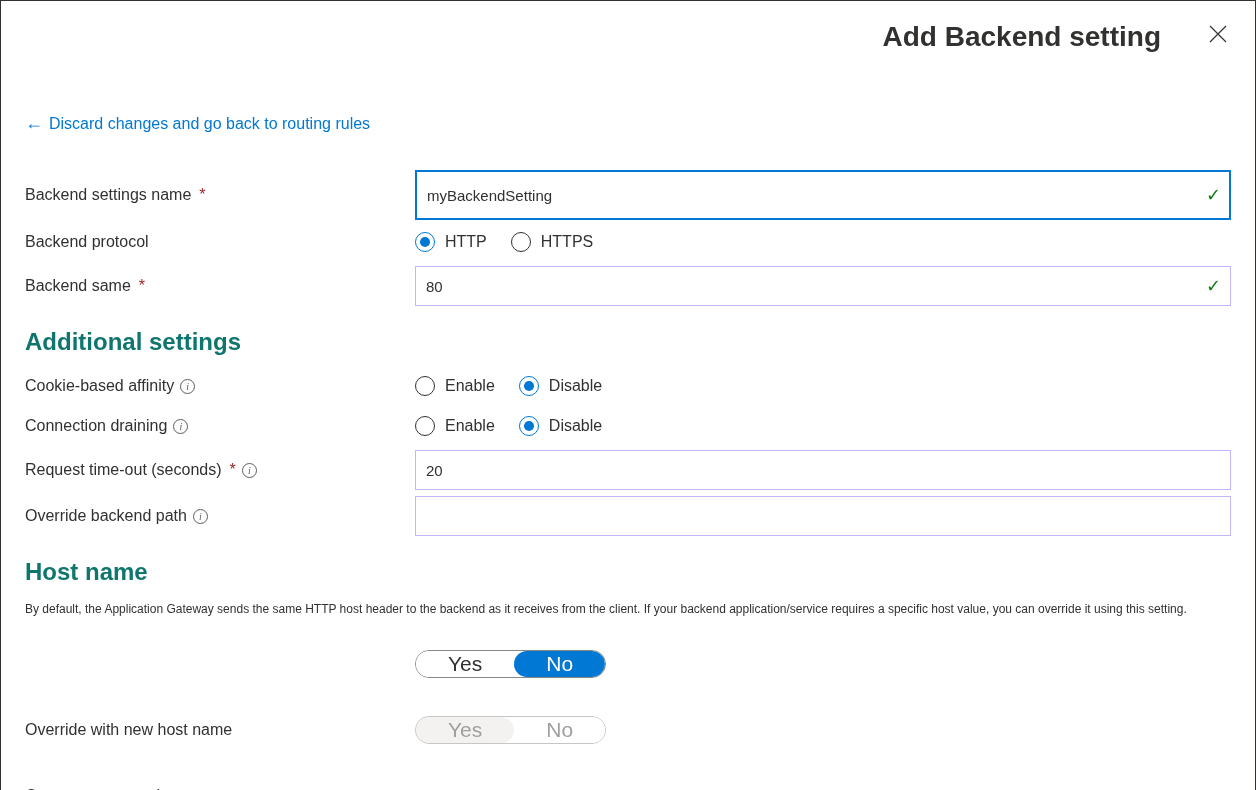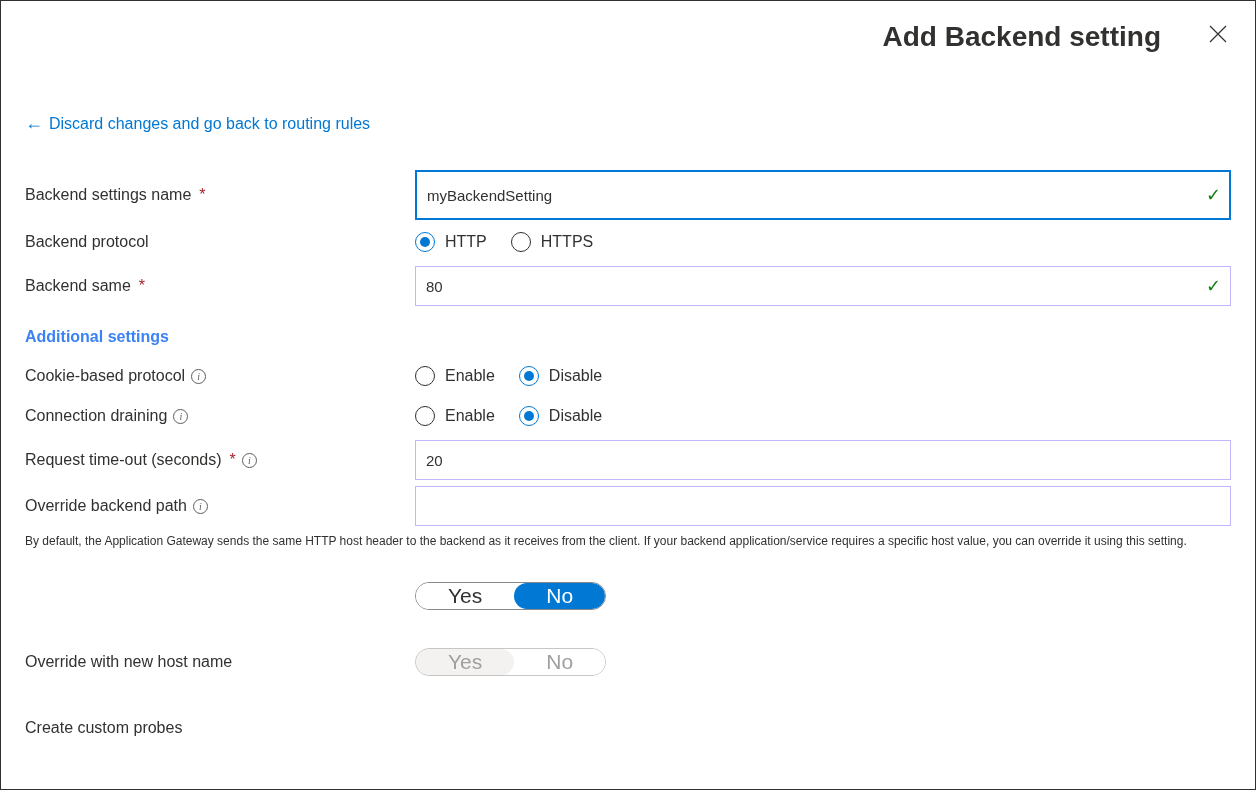--- a/index.html
+++ b/index.html
@@ -144,23 +144,23 @@
       border-color: #0078d4;
     }
     .radio-circle.selected::after {
       content: "";
       width: 10px;
       height: 10px;
       background: #0078d4;
       border-radius: 50%;
     }
     .section-heading {
-      font-size: 16px;
+      font-size: 24px;
       font-weight: 600;
-      color: #3b82f6;
+      color: #0f766e;
       margin-top: 22px;
       margin-bottom: 14px;
     }
     .desc-text {
       font-size: 12px;
       color: #323130;
       line-height: 1.5;
       margin-bottom: 30px;
       max-width: 1200px;
     }
@@ -271,21 +271,21 @@
       <span class="valid-check">✓</span>
     </div>
   </div>
 
   
   <div class="section-heading">Additional settings</div>
 
   
   <div class="form-row">
     <div class="form-label">
-      <span>Cookie-based protocol</span>
+      <span>Cookie-based affinity</span>
       <span class="info-icon">i</span>
     </div>
     <div class="form-control-area radio-group">
       <label class="radio-option">
         <span class="radio-circle"></span>
         <span>Enable</span>
       </label>
       <label class="radio-option">
         <span class="radio-circle selected"></span>
         <span>Disable</span>
@@ -328,20 +328,21 @@
     <div class="form-label">
       <span>Override backend path</span>
       <span class="info-icon">i</span>
     </div>
     <div class="form-control-area">
       <input class="text-input" type="text" value="" style="">
     </div>
   </div>
 
   
+  <div class="section-heading">Host name</div>
   <div class="desc-text">By default, the Application Gateway sends the same HTTP host header to the backend as it receives from the client. If your backend application/service requires a specific host value, you can override it using this setting.</div>
 
   
   <div class="toggle-row">
     <div class="form-label"></div>
     <div class="pill-toggle">
       <button class="pill-btn">Yes</button>
       <button class="pill-btn active">No</button>
     </div>
   </div>

